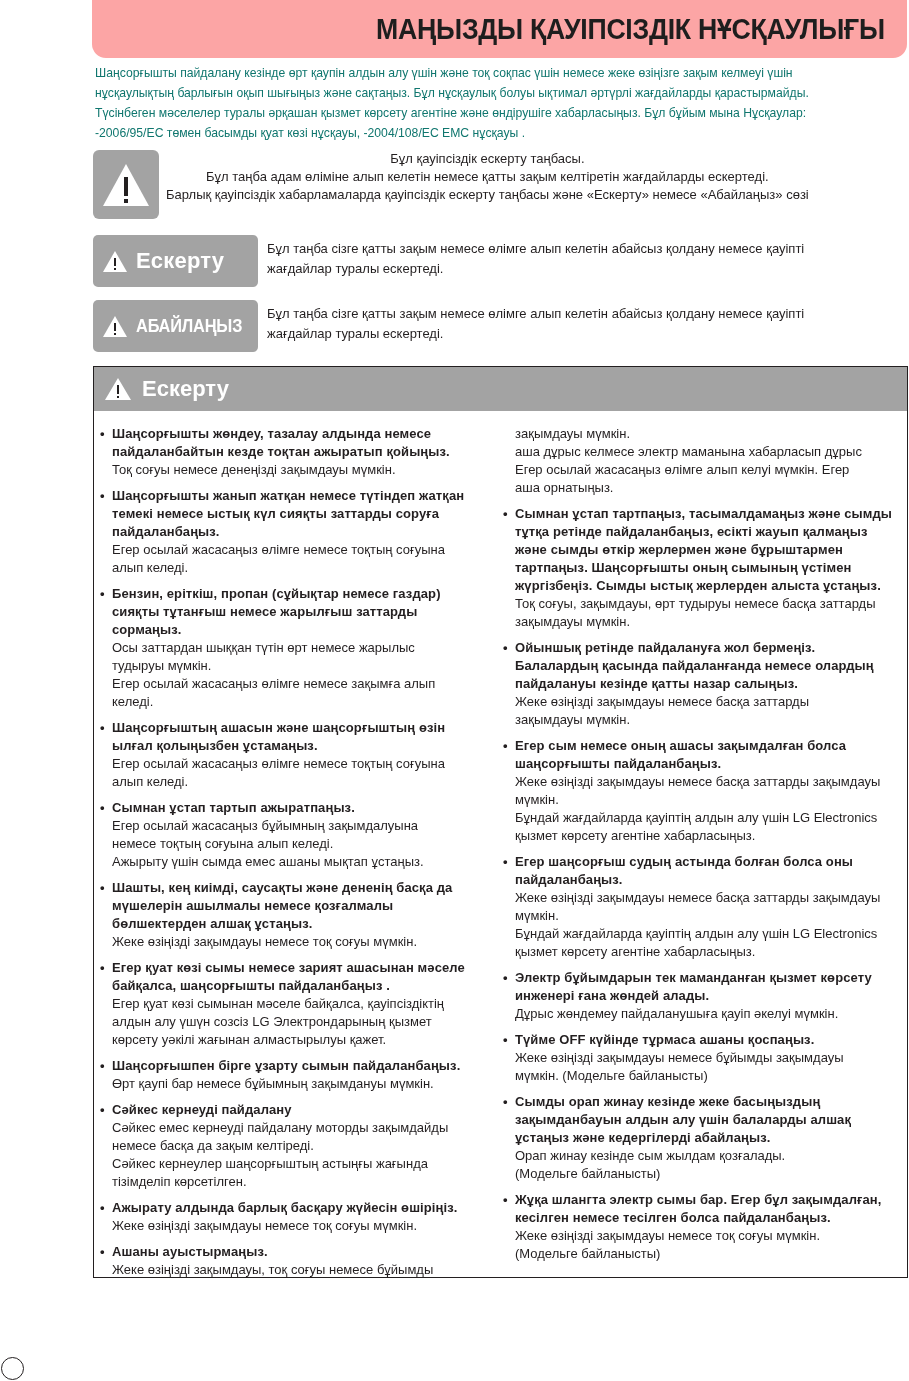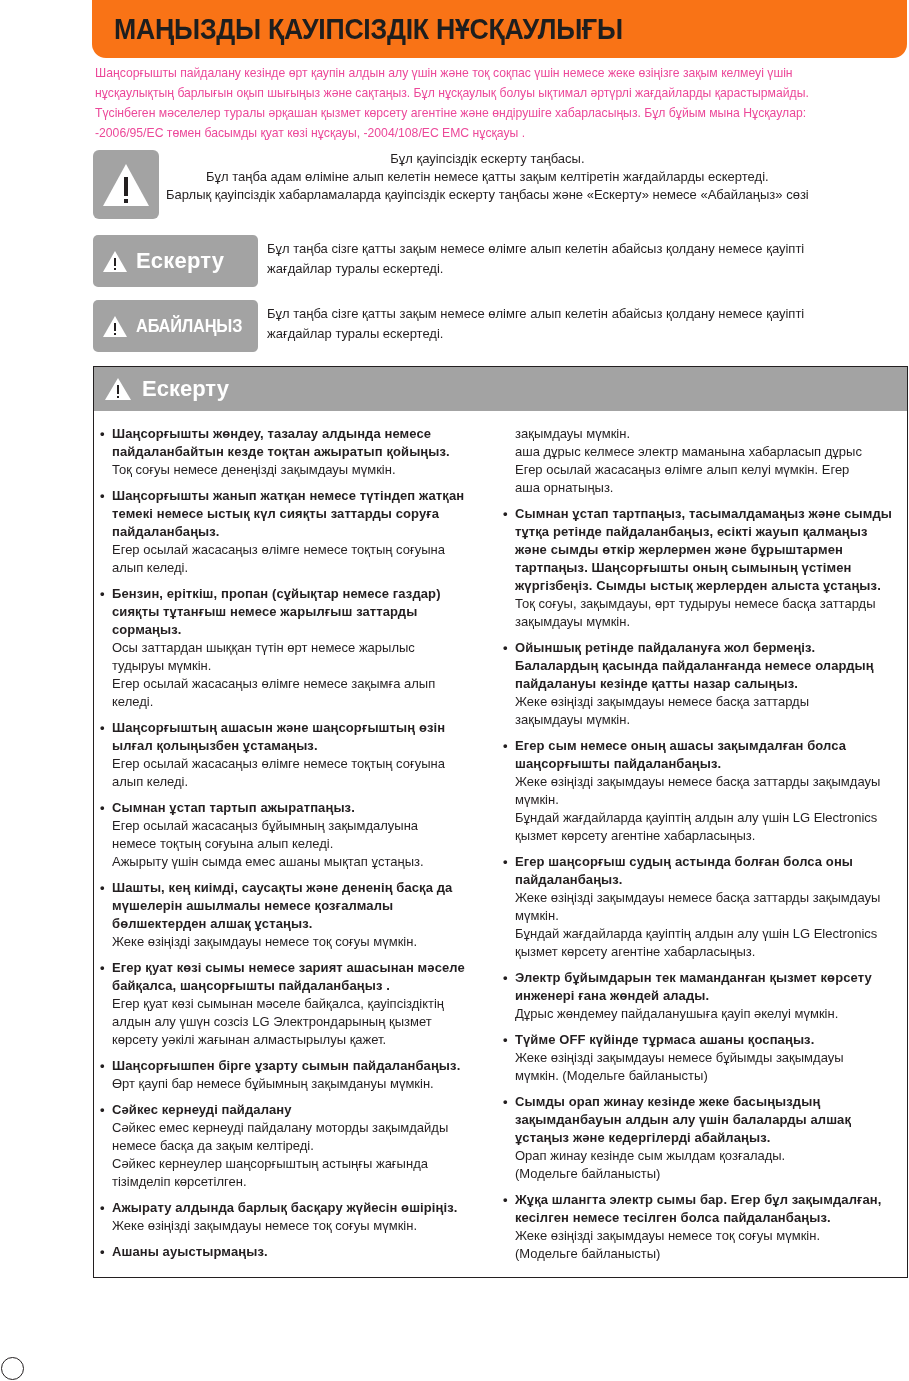--- a/index.html
+++ b/index.html
@@ -1,30 +1,30 @@
 <!DOCTYPE html>
 <html><head>
 <meta charset="utf-8">
 <style>
   * { box-sizing: border-box; margin: 0; padding: 0; }
   html, body { width: 909px; height: 1381px; background: #ffffff; overflow: hidden; }
   body { position: relative; font-family: "Liberation Sans", sans-serif; color: #231f20; }
 
   .title-banner {
     position: absolute; left: 92px; top: 0; width: 815px; height: 58px;
-    background: #f97316; border-radius: 0 0 14px 14px;
-    display: flex; align-items: center; justify-content: flex-start;
+    background: #fca5a5; border-radius: 0 0 14px 14px;
+    display: flex; align-items: center; justify-content: flex-end; padding-left: 13px;
   }
   .title-banner h1 {
     font-family: "Liberation Sans", sans-serif; font-weight: bold;
     font-size: 29px; letter-spacing: -0.3px; color: #1e1e1e;
     transform: scaleX(0.92);
   }
 
-  .intro { position: absolute; left: 95px; top: 63px; width: 812px; font-size: 12.2px; line-height: 20px; color: #ec4899; }
+  .intro { position: absolute; left: 95px; top: 63px; width: 812px; font-size: 12.2px; line-height: 20px; color: #0f766e; }
   .intro p { white-space: nowrap; }
 
   .sym-block { position: absolute; left: 93px; top: 150px; width: 814px; height: 70px; text-align: center; }
   .sym-icon-box {
     position: absolute; left: 0; top: 0; width: 66px; height: 69px;
     background: #a3a3a3; border-radius: 6px;
     display: flex; align-items: center; justify-content: center;
   }
   .sym-text { position: absolute; left: 73px; top: 0; font-size: 13px; line-height: 18px; white-space: nowrap; }
 
@@ -207,20 +207,21 @@
         <span class="body">тізімделіп көрсетілген.</span>
       </div>
       <div class="item">
         <span class="bullet">•</span>
         <span class="head">Ажырату алдында барлық басқару жүйесін өшіріңіз.</span>
         <span class="body">Жеке өзіңізді зақымдауы немесе тоқ соғуы мүмкін.</span>
       </div>
       <div class="item">
         <span class="bullet">•</span>
         <span class="head">Ашаны ауыстырмаңыз.</span>
+        <span class="body">Жеке өзіңізді зақымдауы, тоқ соғуы немесе бұйымды</span>
       </div>
     </div>
   <div class="col right" id="col-right">
     <div class="cont" id="right-cont">
         <span class="body" style="display: block;">зақымдауы мүмкін.</span>
         <span class="body" style="display: block;">аша дұрыс келмесе электр маманына хабарласып дұрыс</span>
         <span class="body" style="display: block;">Егер осылай жасасаңыз өлімге алып келуі мүмкін. Егер</span>
         <span class="body" style="display: block;">аша орнатыңыз.</span>
       </div>
   <div class="item">

